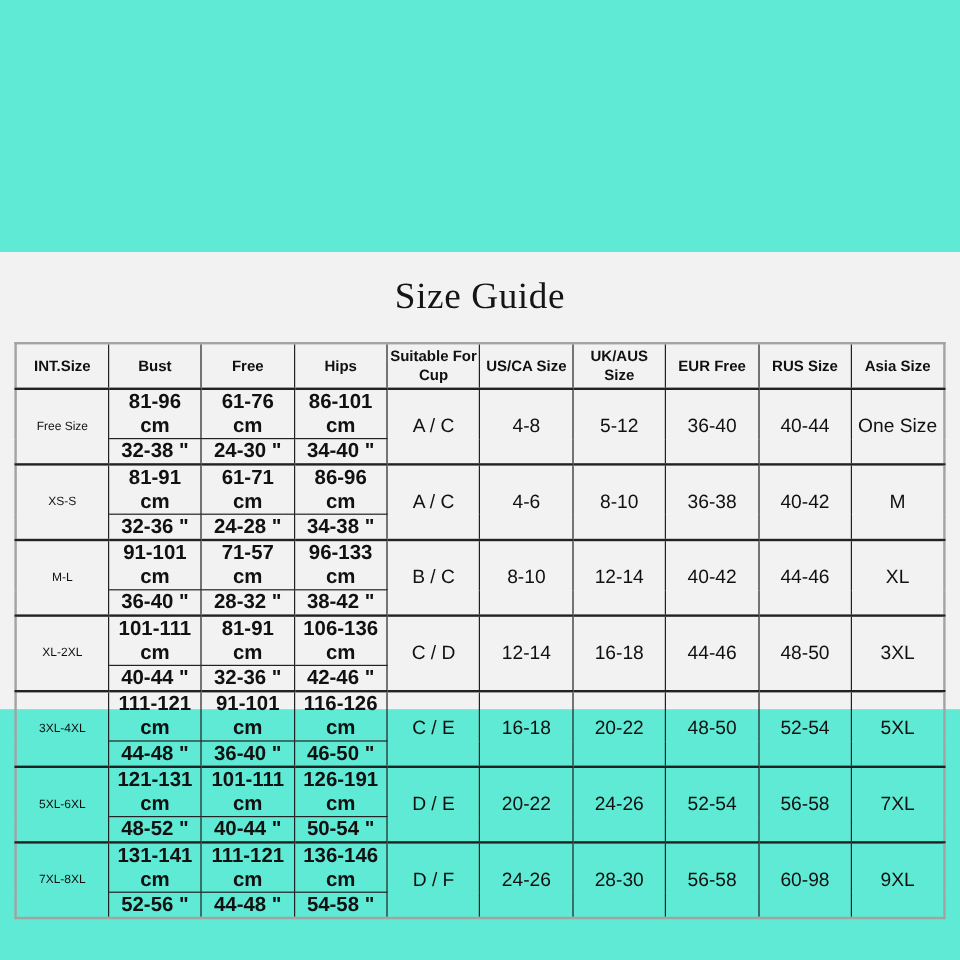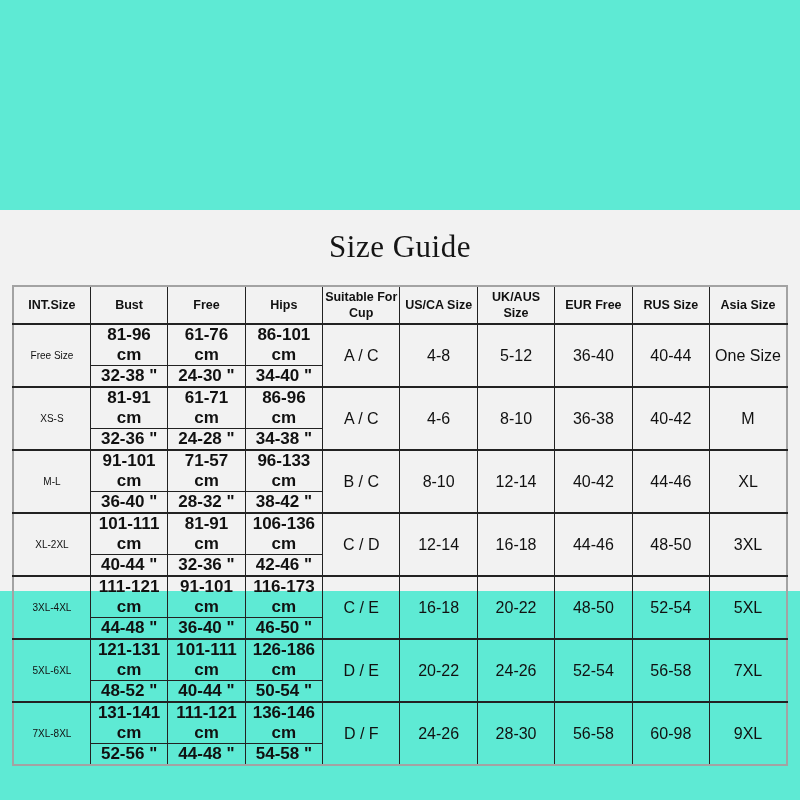--- a/index.html
+++ b/index.html
@@ -142,38 +142,38 @@
           </tr>
           <tr>
             <td class="inch">40-44 "</td>
             <td class="inch">32-36 "</td>
             <td class="inch">42-46 "</td>
           </tr>
           <tr class="group-start">
             <td rowspan="2" class="size-label">3XL-4XL</td>
             <td class="cm">111-121 cm</td>
             <td class="cm">91-101 cm</td>
-            <td class="cm">116-173 cm</td>
+            <td class="cm">116-126 cm</td>
             <td rowspan="2" class="val">C / E</td>
             <td rowspan="2" class="val">16-18</td>
             <td rowspan="2" class="val">20-22</td>
             <td rowspan="2" class="val">48-50</td>
             <td rowspan="2" class="val">52-54</td>
             <td rowspan="2" class="val">5XL</td>
           </tr>
           <tr>
             <td class="inch">44-48 "</td>
             <td class="inch">36-40 "</td>
             <td class="inch">46-50 "</td>
           </tr>
           <tr class="group-start">
             <td rowspan="2" class="size-label">5XL-6XL</td>
             <td class="cm">121-131 cm</td>
             <td class="cm">101-111 cm</td>
-            <td class="cm">126-186 cm</td>
+            <td class="cm">126-191 cm</td>
             <td rowspan="2" class="val">D / E</td>
             <td rowspan="2" class="val">20-22</td>
             <td rowspan="2" class="val">24-26</td>
             <td rowspan="2" class="val">52-54</td>
             <td rowspan="2" class="val">56-58</td>
             <td rowspan="2" class="val">7XL</td>
           </tr>
           <tr>
             <td class="inch">48-52 "</td>
             <td class="inch">40-44 "</td>

